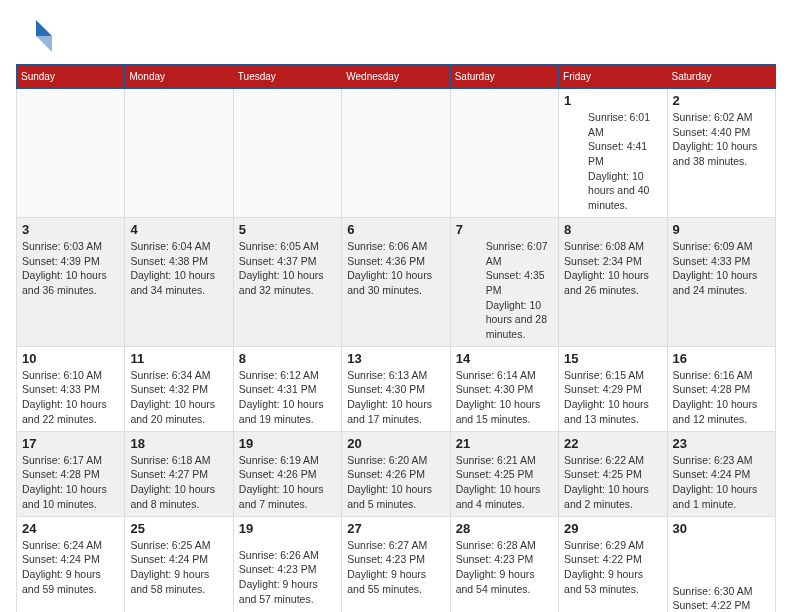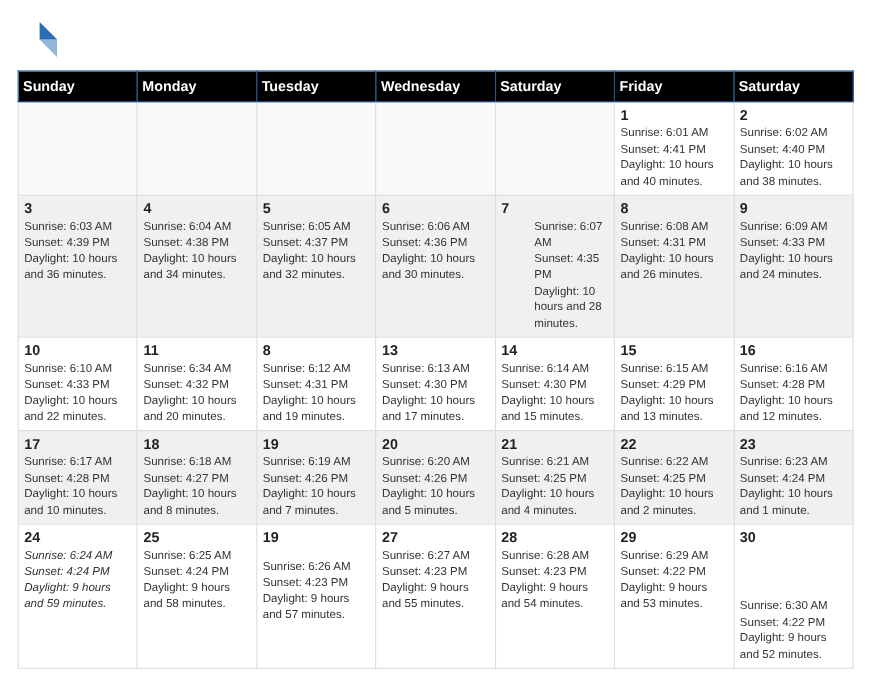--- a/index.html
+++ b/index.html
@@ -51,26 +51,26 @@
     .location {
       font-size: 15px;
       color: #555;
     }
     .calendar {
       width: 100%;
       border-collapse: collapse;
       font-size: 11px;
     }
     .calendar th {
-      background: #000000;
+      background: #b91c1c;
       color: #fff;
       padding: 6px 4px;
       text-align: left;
-      font-size: 13px;
-      font-weight: bold;
+      font-size: 10px;
+      font-weight: normal;
       border: 1px solid #1e5a9a;
     }
     .calendar td {
       vertical-align: top;
       padding: 4px 5px;
       border: 1px solid #ddd;
       width: 108px;
       min-height: 80px;
       background: #fff;
     }
@@ -130,21 +130,21 @@
   </thead>
   <tbody id="calendar-body">
   <tr class="week-row">
         <td class="empty"></td>
         <td class="empty"></td>
         <td class="empty"></td>
         <td class="empty"></td>
         <td class="empty"></td>
         <td class="">
           <span class="day-num">1</span>
-          <div class="day-info" style="white-space: pre-line;">Sunrise: 6:01 AM
+          <div class="day-info" style="white-space: pre-line; margin-left: 24px;">Sunrise: 6:01 AM
 Sunset: 4:41 PM
 Daylight: 10 hours and 40 minutes.</div>
         </td>
         <td class="">
           <span class="day-num">2</span>
           <div class="day-info" style="white-space: pre-line;">Sunrise: 6:02 AM
 Sunset: 4:40 PM
 Daylight: 10 hours and 38 minutes.</div>
         </td>
       </tr>
@@ -175,21 +175,21 @@
         </td>
         <td class="shaded">
           <span class="day-num">7</span>
           <div class="day-info" style="white-space: pre-line; margin-left: 30px;">Sunrise: 6:07 AM
 Sunset: 4:35 PM
 Daylight: 10 hours and 28 minutes.</div>
         </td>
         <td class="shaded">
           <span class="day-num">8</span>
           <div class="day-info" style="white-space: pre-line;">Sunrise: 6:08 AM
-Sunset: 4:31 PM
+Sunset: 2:34 PM
 Daylight: 10 hours and 26 minutes.</div>
         </td>
         <td class="shaded">
           <span class="day-num">9</span>
           <div class="day-info" style="white-space: pre-line;">Sunrise: 6:09 AM
 Sunset: 4:33 PM
 Daylight: 10 hours and 24 minutes.</div>
         </td>
       </tr>
       <tr class="week-row">
@@ -276,21 +276,21 @@
         <td class="shaded">
           <span class="day-num">23</span>
           <div class="day-info" style="white-space: pre-line;">Sunrise: 6:23 AM
 Sunset: 4:24 PM
 Daylight: 10 hours and 1 minute.</div>
         </td>
       </tr>
       <tr class="week-row">
         <td class="">
           <span class="day-num">24</span>
-          <div class="day-info" style="white-space: pre-line; font-style: italic;">Sunrise: 6:24 AM
+          <div class="day-info" style="white-space: pre-line;">Sunrise: 6:24 AM
 Sunset: 4:24 PM
 Daylight: 9 hours and 59 minutes.</div>
         </td>
         <td class="">
           <span class="day-num">25</span>
           <div class="day-info" style="white-space: pre-line;">Sunrise: 6:25 AM
 Sunset: 4:24 PM
 Daylight: 9 hours and 58 minutes.</div>
         </td>
         <td class="">

